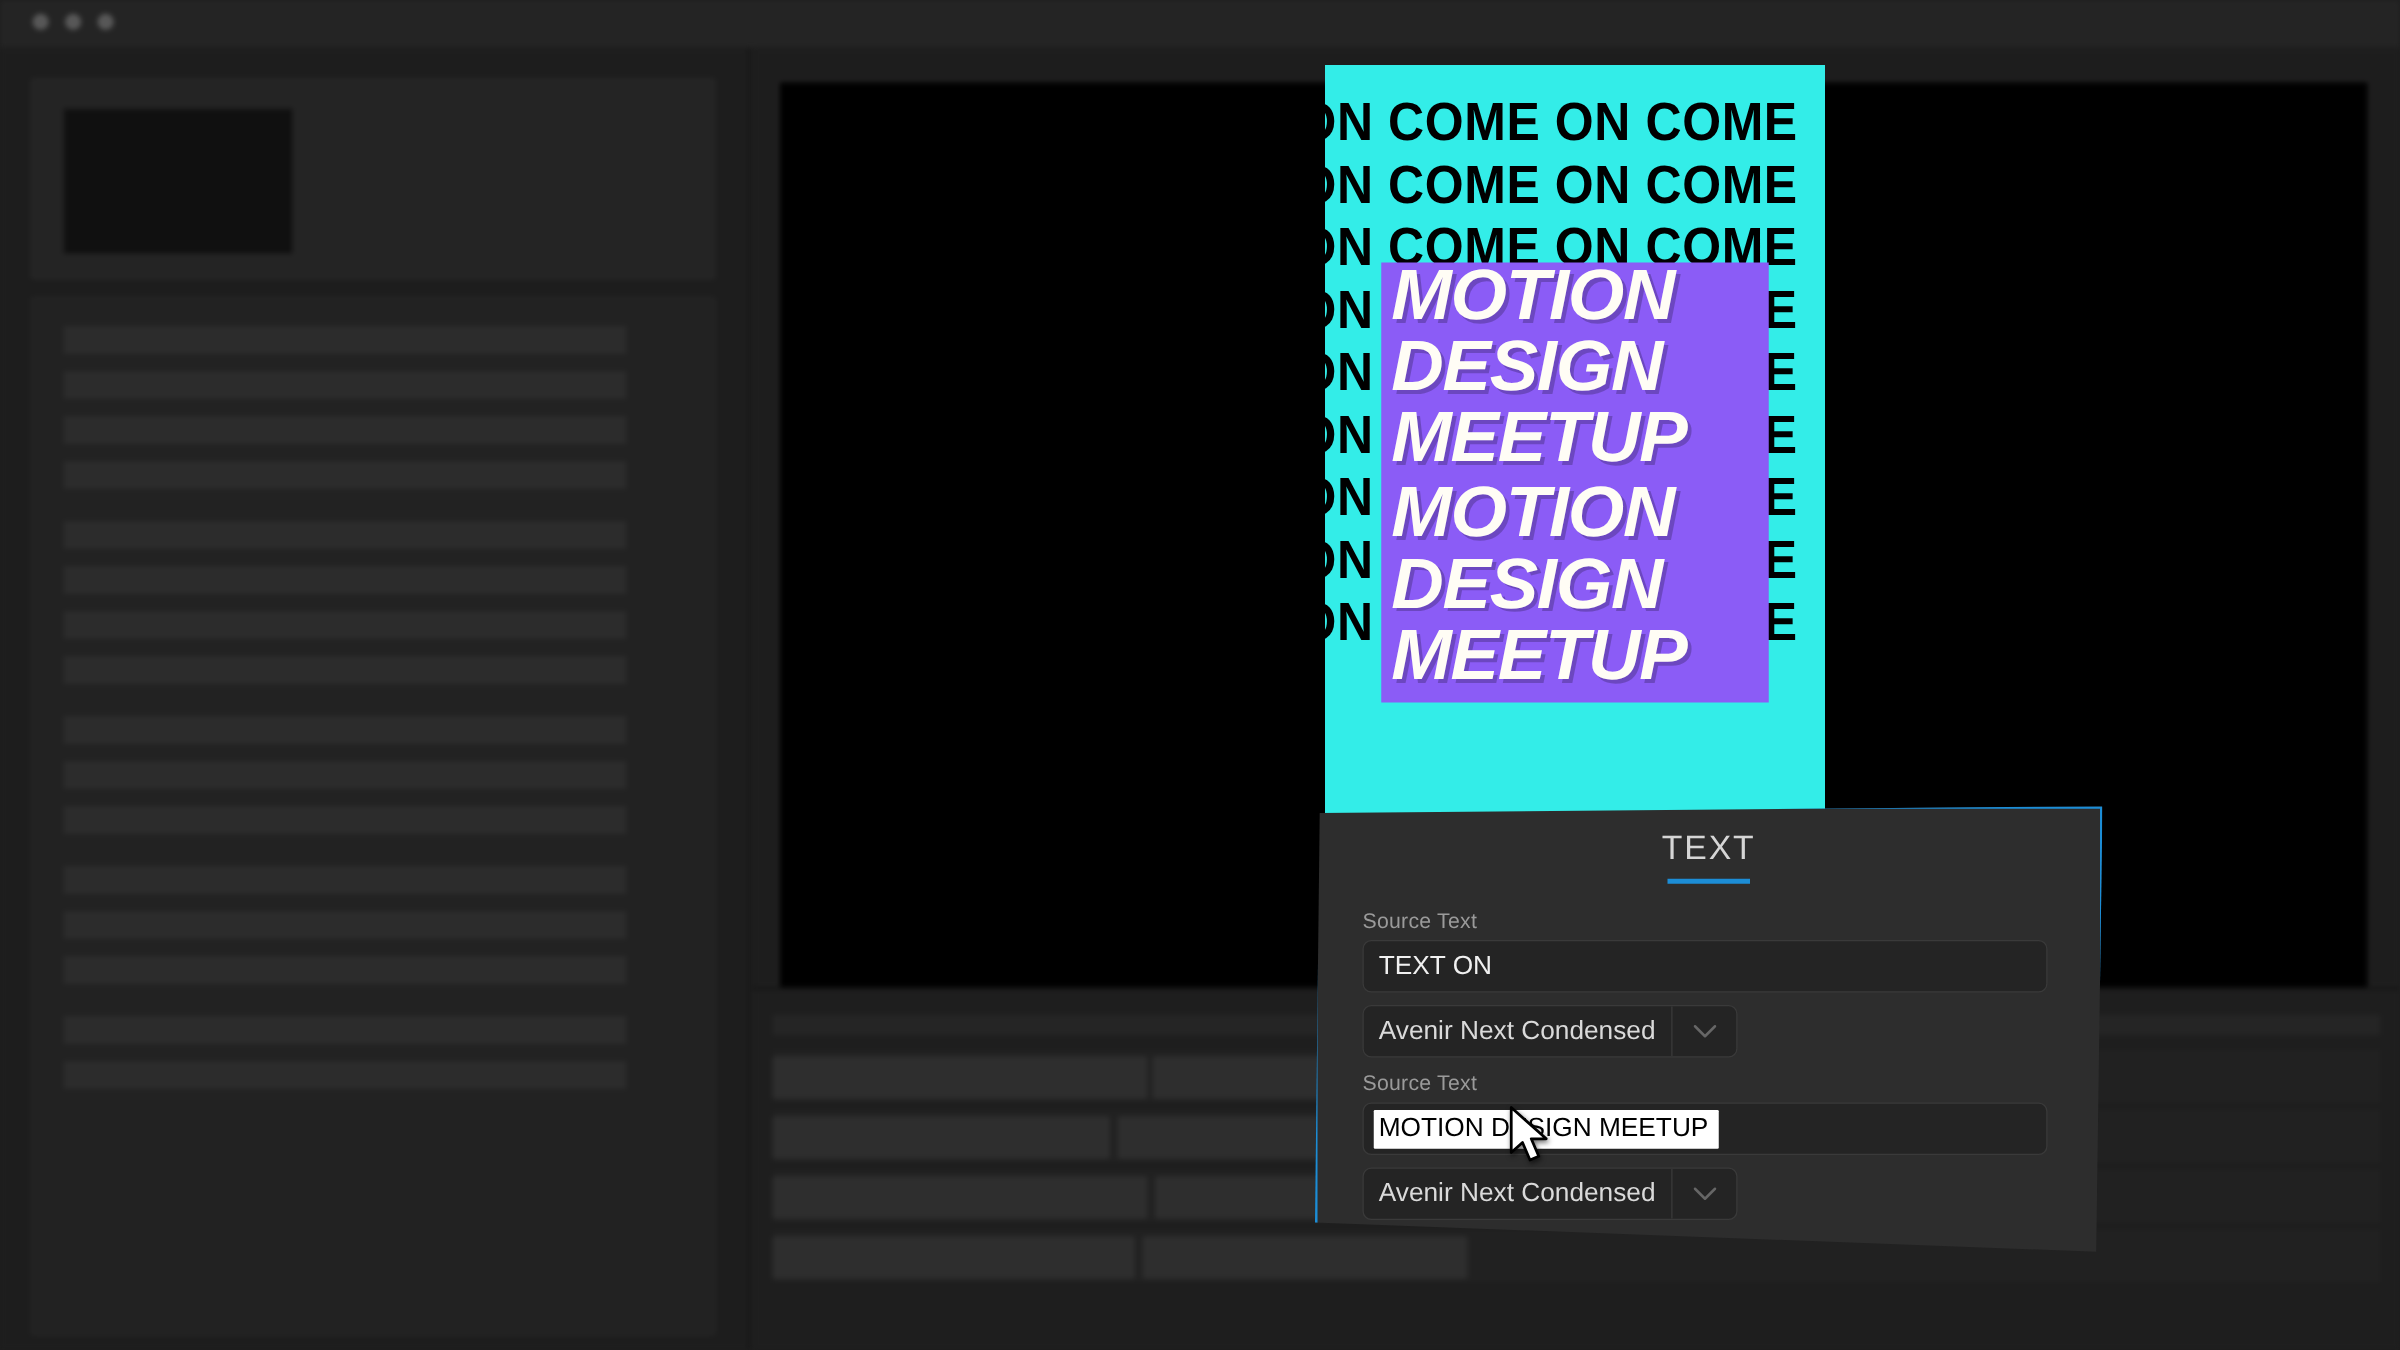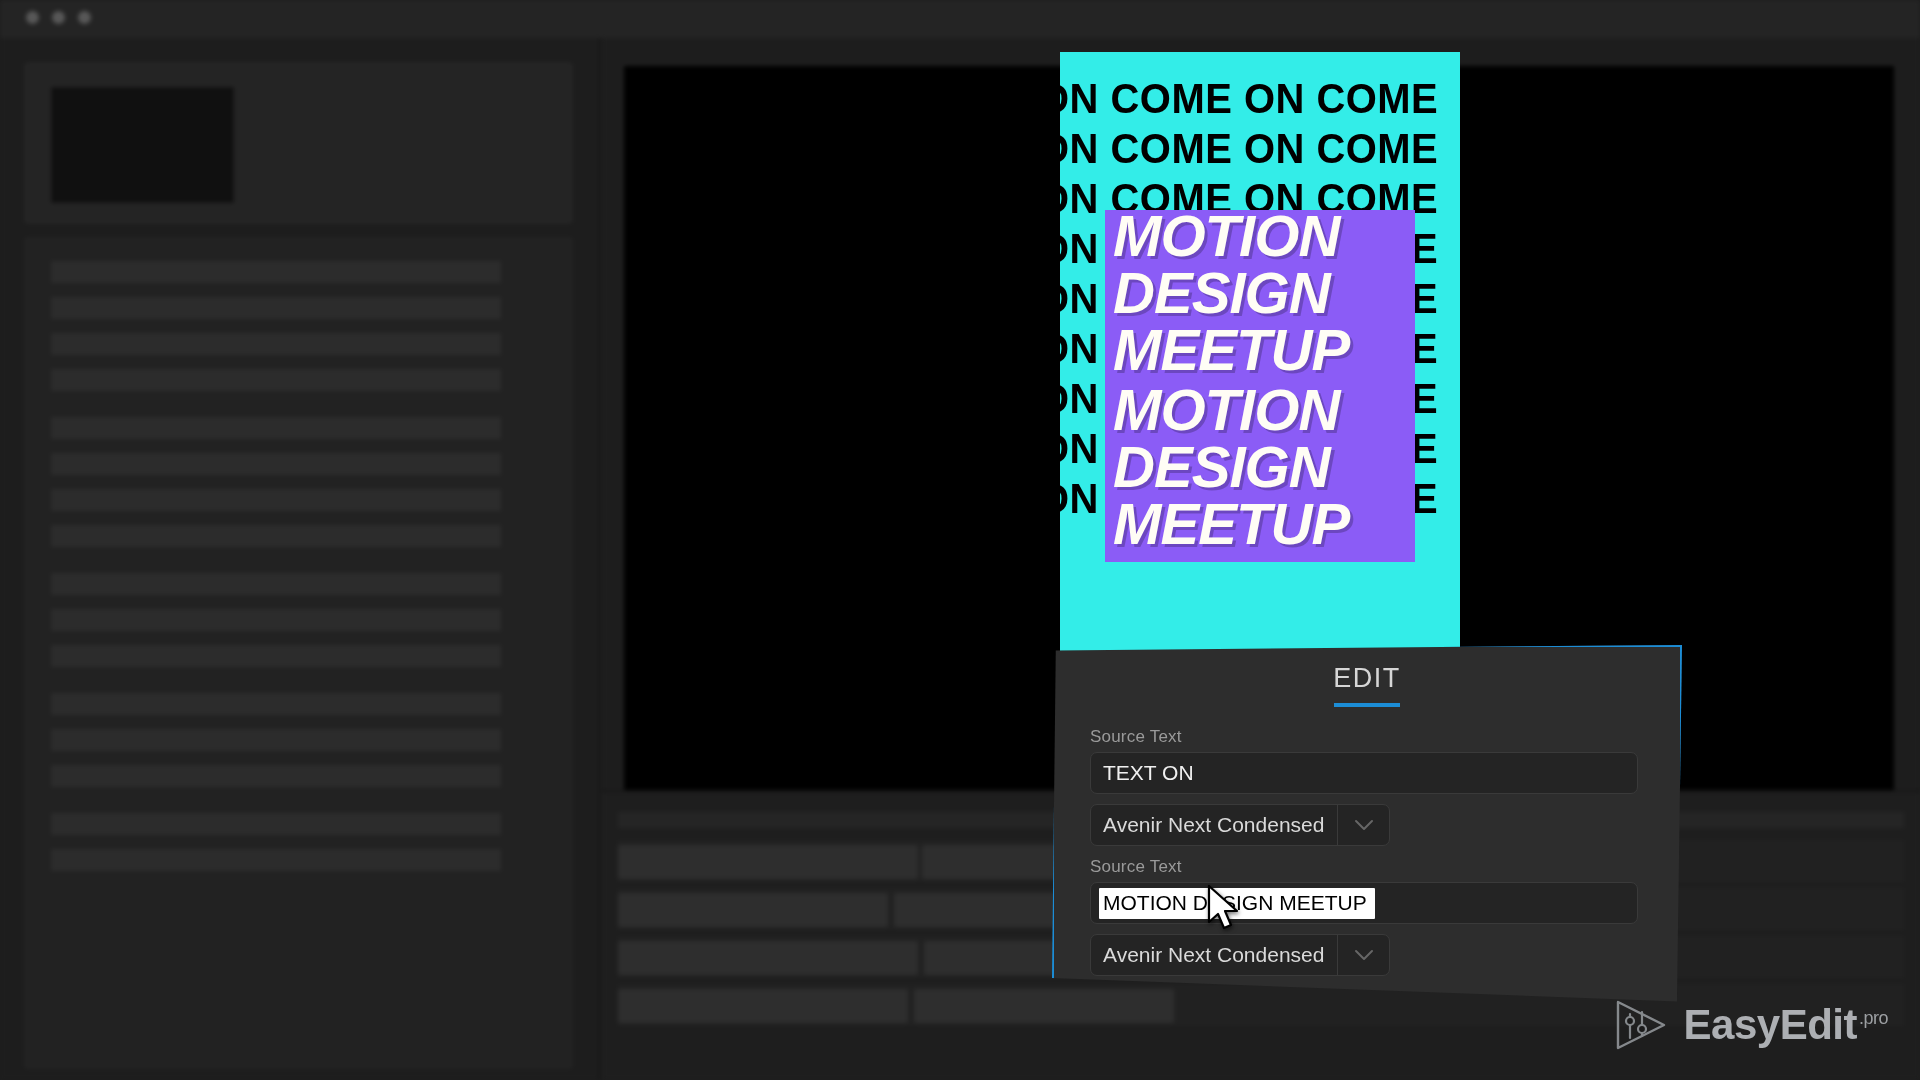--- a/index.html
+++ b/index.html
@@ -320,21 +320,21 @@
       <div class="comp-red-line" style="top:229px">DESIGN</div>
       <div class="comp-red-line" style="top:286px">MEETUP</div>
     </div>
   </div>
 
 
   <div id="edit-panel">
     <div class="panel-skin"></div>
     <div class="panel-inner">
 
-      <div class="panel-title">EDIT</div>
+      <div class="panel-title">TEXT</div>
       <div class="panel-title-underline"></div>
 
       <div class="field-group fg-1">
         <span class="field-label">Source Text</span>
         <div class="text-input">
           <span>TEXT ON</span>
         </div>
         <div class="select-row">
           <span class="select-value">Avenir Next Condensed</span>
           <span class="select-arrow">
@@ -362,28 +362,14 @@
 
     </div>
   </div>
 
   <div id="cursor">
     <svg width="36" height="50" viewBox="0 0 36 50">
       <path d="M2 2 L2 38 L11 30 L17 44 L24 41 L18 27 L30 27 Z" fill="#FFFFFF" stroke="#000000" stroke-width="2.2" stroke-linejoin="round"></path>
     </svg>
   </div>
 
-  <div id="watermark">
-    <span class="wm-mark">
-      <svg width="60" height="58" viewBox="0 0 60 58" fill="none">
-        <path d="M8 6 L54 29 L8 52 Z" stroke="#8E9296" stroke-width="2.4" stroke-linejoin="round" fill="none"></path>
-        <line x1="20" y1="18" x2="20" y2="42" stroke="#8E9296" stroke-width="2.2" stroke-linecap="round"></line>
-        <circle cx="20" cy="25" r="4" stroke="#8E9296" stroke-width="2.2" fill="#1a1a1a"></circle>
-        <line x1="32" y1="16" x2="32" y2="40" stroke="#8E9296" stroke-width="2.2" stroke-linecap="round"></line>
-        <circle cx="32" cy="33" r="4" stroke="#8E9296" stroke-width="2.2" fill="#1a1a1a"></circle>
-      </svg>
-    </span>
-    <span class="wm-text">
-      <span>EasyEdit</span><span class="wm-sup">.pro</span>
-    </span>
-  </div>
 
 </div>
 
 </body></html>

